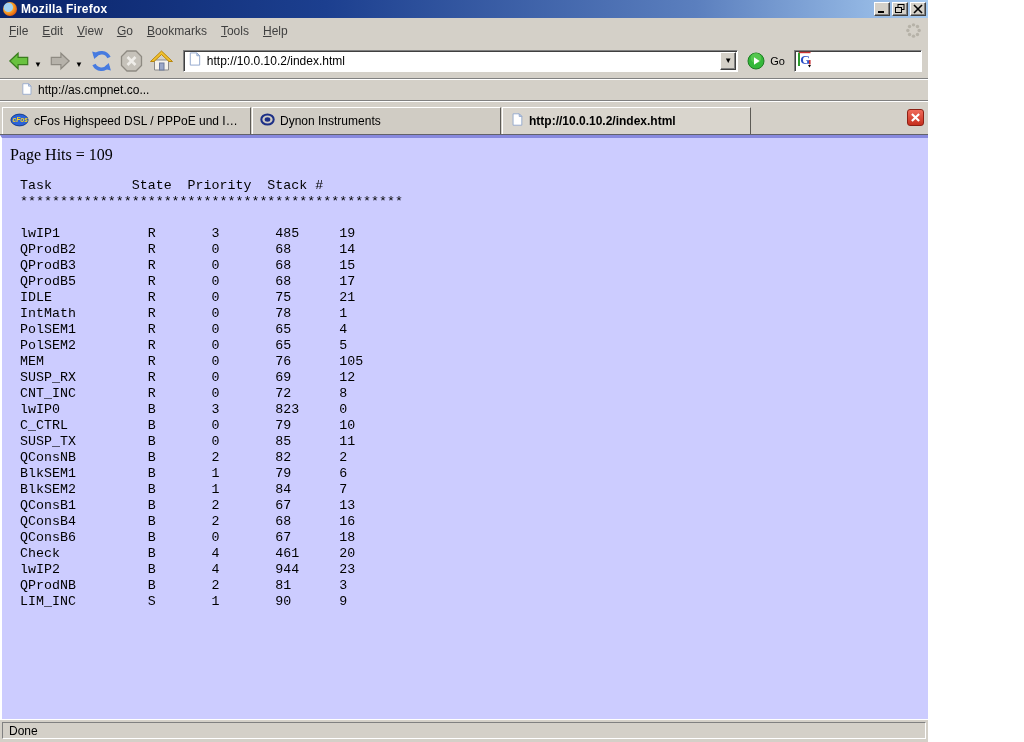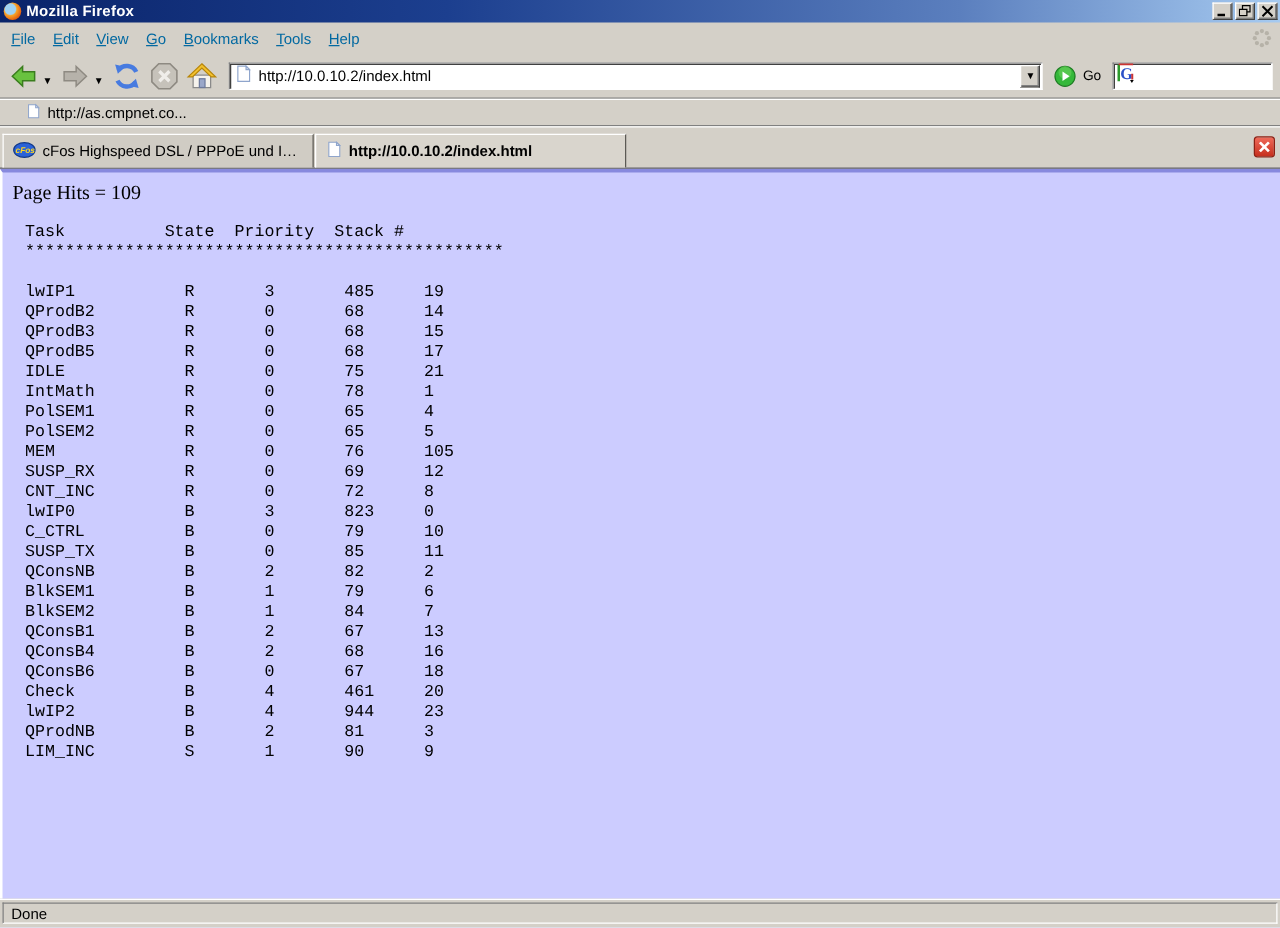--- a/index.html
+++ b/index.html
@@ -1,33 +1,33 @@
 <!DOCTYPE html>
 <html style="--chrome: #d4d0c8; --title_from: #0a246a; --title_to: #a6caf0; --content_bg: #ccccff; --content_text: #000000; --accent_line: #8789de; --close_red: #c62f1e; --go_green: #35b83a;"><head>
 <meta charset="utf-8">
 <style>
   * { box-sizing: border-box; margin: 0; padding: 0; }
   html,body { width:1024px; height:742px; overflow:hidden; }
   body { font-family:"Liberation Sans", sans-serif; }
-  .window { width:1024px; height:742px; display:flex; flex-direction:column; background:var(--chrome,#d4d0c8); }
+  .window { width:928px; height:742px; display:flex; flex-direction:column; background:var(--chrome,#d4d0c8); }
 
   
   .titlebar { height:18px; flex:0 0 18px; display:flex; align-items:center; padding-left:3px;
     background:linear-gradient(90deg, var(--title_from,#0a246a) 0%, #1c3f8f 35%, #5b7fbe 75%, var(--title_to,#a6caf0) 100%); }
   .title-text { color:#fff; font-size:12px; font-weight:bold; margin-left:4px; letter-spacing:0.2px; }
   .ff-icon { width:14px; height:14px; border-radius:50%; flex:0 0 14px;
     background:radial-gradient(circle at 38% 38%, #9fd2f5 0 34%, #f7a32a 42%, #e2590b 75%, #8c2f05 100%); }
   .win-buttons { margin-left:auto; display:flex; gap:2px; padding-right:2px; }
   .win-btn { width:16px; height:14px; background:var(--chrome,#d4d0c8); border:1px solid;
     border-color:#fff #404040 #404040 #fff; box-shadow: inset -1px -1px 0 #808080;
     display:flex; align-items:center; justify-content:center; padding:0; }
 
   
   .menubar { height:26px; flex:0 0 26px; display:flex; align-items:center; padding-left:2px; font-size:12px; position:relative; }
-  .menu-item { padding:3px 7px; color:#0369a1; cursor:default; }
+  .menu-item { padding:3px 7px; color:#404040; cursor:default; }
   .menu-item u { text-decoration:underline; }
   .throbber { position:absolute; right:6px; top:4px; }
 
   
   .navbar { height:35px; flex:0 0 35px; display:flex; align-items:center; padding:0 6px 0 5px; gap:1px;
     border-bottom:1px solid #808080; }
   .tool-btn { background:transparent; border:1px solid transparent; padding:1px; display:flex; align-items:center; }
   .dd-arrow { font-size:8px; color:#000; margin:6px 3px 0 0; }
   .url-field { flex:1 1 auto; height:22px; margin:0 4px 0 6px; background:#fff; display:flex; align-items:center;
     border:1px solid; border-color:#808080 #fff #fff #808080; box-shadow: inset 1px 1px 0 #404040; padding-left:3px; }
@@ -195,20 +195,29 @@
 
   <div class="tabstrip">
     <div class="tab">
       <span>
         <svg width="19" height="14" viewBox="0 0 20 14">
             <ellipse cx="10" cy="7" rx="9" ry="6.2" fill="#2a62d8" stroke="#123a8a"></ellipse>
             <text x="2.6" y="9.6" font-size="7" font-family="sans-serif" font-style="italic" font-weight="bold" fill="#ffd61c">cFos</text>
           </svg>
       </span>
       <span class="tab-label">cFos Highspeed DSL / PPPoE und ISDN CAP...</span>
+    </div>
+    <div class="tab">
+      <span>
+        <svg width="15" height="15" viewBox="0 0 16 16">
+            <ellipse cx="8" cy="8" rx="6.6" ry="5.4" fill="none" stroke="#1c2f86" stroke-width="2.2"></ellipse>
+            <path d="M5 8 a3 2.4 0 1 0 6 0 a3 2.4 0 1 0 -6 0" fill="#1c2f86"></path>
+          </svg>
+      </span>
+      <span class="tab-label">Dynon Instruments</span>
     </div>
     <div class="tab active">
       <span>
         <svg width="14" height="15" viewBox="0 0 16 16">
             <path d="M3.5 1.5 h7 l3 3 v10 h-10 Z" fill="#fff" stroke="#8fa5cc"></path>
             <path d="M10.5 1.5 v3 h3 Z" fill="#dbe4f2" stroke="#8fa5cc"></path>
           </svg>
       </span>
       <span class="tab-label">http://10.0.10.2/index.html</span>
     </div>

